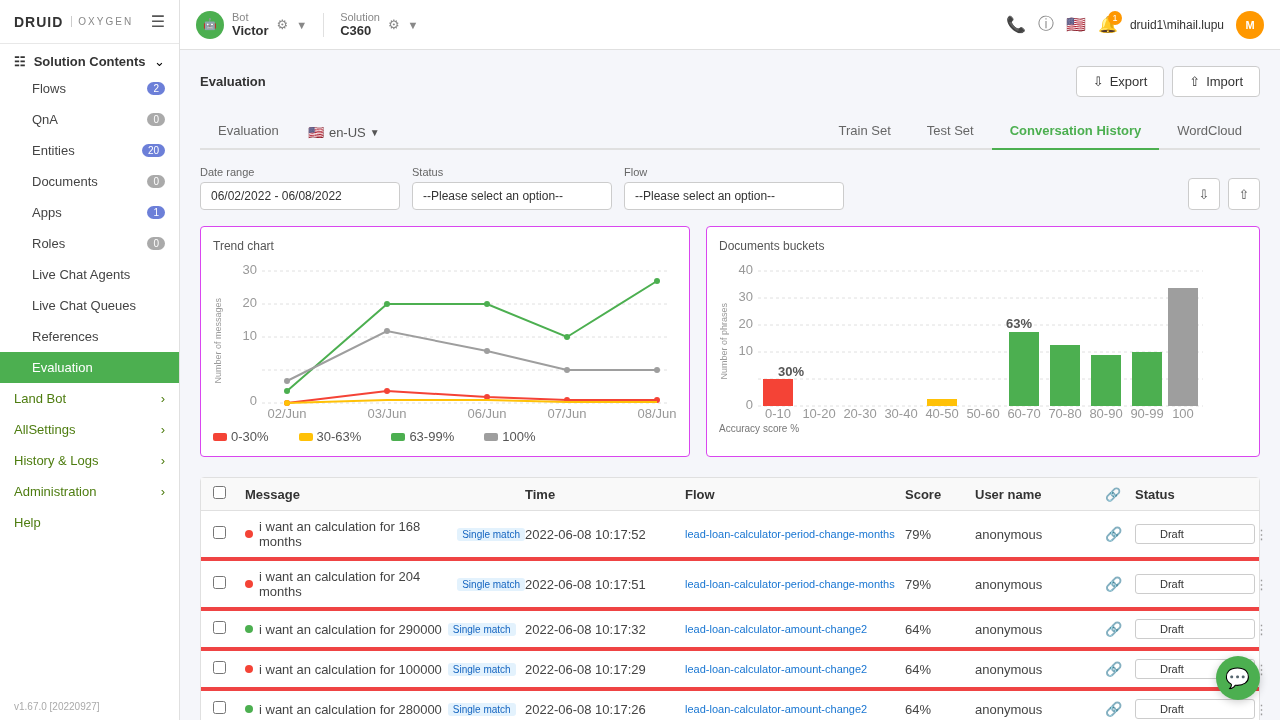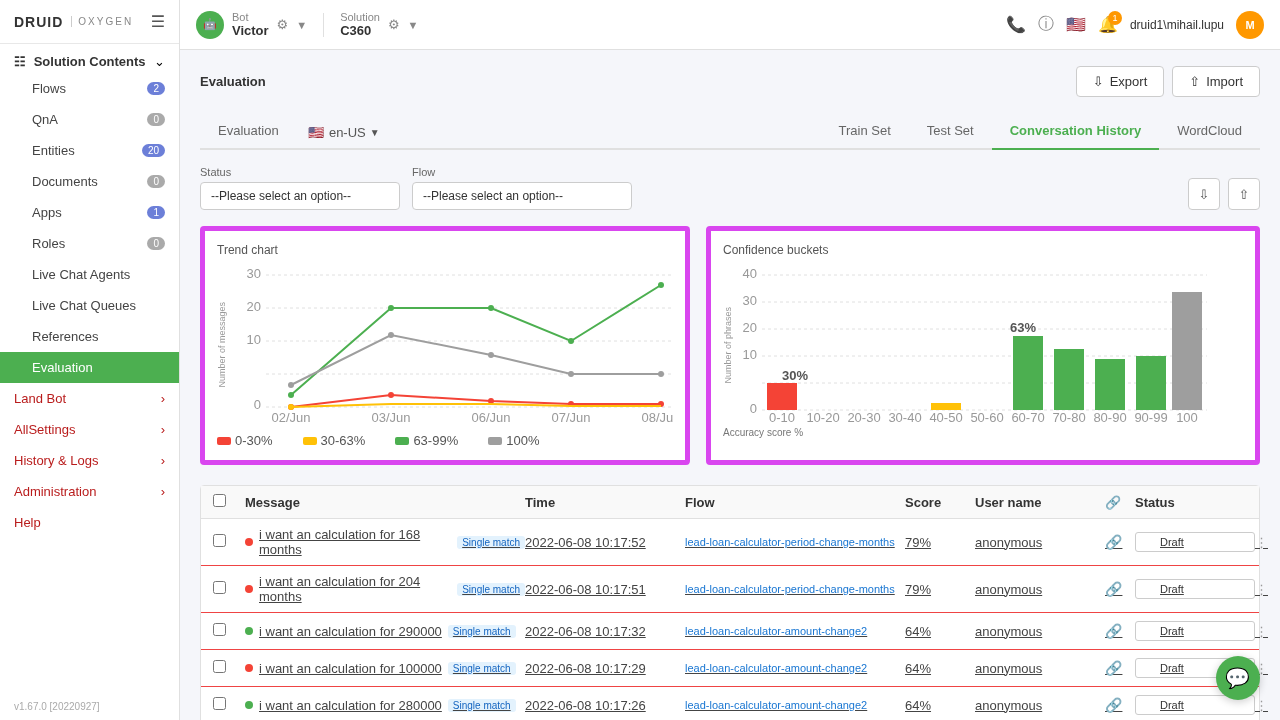--- a/index.html
+++ b/index.html
@@ -8,21 +8,21 @@
     
     .sidebar { width: 180px; background: #fff; border-right: 1px solid #e0e0e0; display: flex; flex-direction: column; flex-shrink: 0; }
     .sidebar-logo { padding: 12px 14px; border-bottom: 1px solid #e8e8e8; display: flex; align-items: center; gap: 8px; }
     .sidebar-hamburger { margin-left: auto; cursor: pointer; color: #555; font-size: 16px; }
     .sidebar-nav { flex: 1; overflow-y: auto; }
     .nav-section-header { padding: 10px 14px 4px; display: flex; align-items: center; justify-content: space-between; cursor: pointer; }
     .nav-section-title { font-weight: 600; font-size: 12px; color: #333; display: flex; align-items: center; gap: 8px; }
     .nav-item { padding: 8px 14px 8px 32px; display: flex; align-items: center; justify-content: space-between; cursor: pointer; color: #444; }
     .nav-item.active { background: #4caf50; color: #fff; }
     .nav-item .badge { background: #6c7fd8; color: #fff; border-radius: 10px; padding: 1px 6px; font-size: 10px; }
-    .nav-item-group { padding: 8px 14px; display: flex; align-items: center; justify-content: space-between; cursor: pointer; color: #b91c1c; font-weight: 500; }
+    .nav-item-group { padding: 8px 14px; display: flex; align-items: center; justify-content: space-between; cursor: pointer; color: #4d7c0f; font-weight: 500; }
     .version { padding: 8px 14px; font-size: 10px; color: #aaa; }
 
     
     .main { flex: 1; display: flex; flex-direction: column; overflow: hidden; }
     .topbar { height: 50px; background: #fff; border-bottom: 1px solid #e0e0e0; display: flex; align-items: center; padding: 0 16px; gap: 12px; }
     .bot-info { display: flex; align-items: center; gap: 8px; }
     .bot-icon { width: 28px; height: 28px; border-radius: 50%; background: #4caf50; display: flex; align-items: center; justify-content: center; color: #fff; font-size: 11px; }
     .bot-label { font-size: 11px; color: #888; }
     .bot-name { font-size: 13px; font-weight: 600; color: #333; }
     .gear-icon { color: #888; font-size: 13px; cursor: pointer; }
@@ -50,36 +50,36 @@
     .filters { display: flex; gap: 12px; align-items: flex-end; margin-bottom: 16px; }
     .filter-group { display: flex; flex-direction: column; gap: 4px; }
     .filter-label { font-size: 11px; color: #666; }
     .filter-input { padding: 6px 10px; border: 1px solid #ccc; border-radius: 4px; font-size: 12px; color: #333; background: #fff; width: 200px; }
     .filter-select { padding: 6px 10px; border: 1px solid #ccc; border-radius: 4px; font-size: 12px; color: #333; background: #fff; width: 200px; appearance: none; cursor: pointer; }
     .filter-actions { margin-left: auto; display: flex; gap: 8px; align-items: center; }
     .icon-btn { width: 32px; height: 32px; border: 1px solid #ccc; border-radius: 4px; display: flex; align-items: center; justify-content: center; cursor: pointer; background: #fff; color: #555; }
 
     
     .charts-row { display: flex; gap: 16px; margin-bottom: 20px; }
-    .chart-card { background: #fff; border: 5px solid #d946ef; border-radius: 4px; padding: 12px; }
+    .chart-card { background: #fff; border: 1px solid #d946ef; border-radius: 4px; padding: 12px; }
     .chart-title { font-size: 12px; color: #555; margin-bottom: 8px; font-weight: 500; }
 
     
     .trend-chart { width: 490px; }
     .confidence-chart { flex: 1; }
 
     
     .legend { display: flex; gap: 30px; flex-wrap: wrap; margin-top: 8px; }
     .legend-item { display: flex; align-items: center; gap: 4px; font-size: 11px; color: #555; }
     .legend-dot { width: 14px; height: 8px; border-radius: 2px; }
 
     
     .table-card { background: #fff; border: 1px solid #e0e0e0; border-radius: 4px; }
     .table-header { display: grid; grid-template-columns: 32px 280px 160px 220px 70px 130px 30px 120px 30px; align-items: center; padding: 8px 12px; background: #f9f9f9; border-bottom: 1px solid #e0e0e0; font-weight: 600; color: #333; font-size: 12px; }
-    .table-row { display: grid; grid-template-columns: 32px 280px 160px 220px 70px 130px 30px 120px 30px; align-items: center; padding: 8px 12px; border-bottom: 1px solid #ef4444; font-size: 12px; color: #444; text-decoration: underline; }
+    .table-row { display: grid; grid-template-columns: 32px 280px 160px 220px 70px 130px 30px 120px 30px; align-items: center; padding: 8px 12px; border-bottom: 4px solid #ef4444; font-size: 12px; color: #444; }
     .msg-cell { display: flex; align-items: center; gap: 6px; }
     .dot-green { width: 8px; height: 8px; border-radius: 50%; background: #4caf50; flex-shrink: 0; }
     .dot-red { width: 8px; height: 8px; border-radius: 50%; background: #f44336; flex-shrink: 0; }
     .match-badge { font-size: 10px; padding: 1px 5px; border-radius: 3px; background: #e3f2fd; color: #1565c0; white-space: nowrap; }
     .flow-link { color: #1976d2; text-decoration: none; font-size: 11px; }
     .status-badge { padding: 3px 24px; border-radius: 3px; border: 1px solid #ccc; font-size: 11px; color: #333; background: #fff; }
     .more-icon { color: #999; cursor: pointer; }
     .chain-icon { color: #bbb; font-size: 14px; }
 
     .chat-bubble { position: fixed; bottom: 20px; right: 20px; width: 44px; height: 44px; background: #4caf50; border-radius: 50%; display: flex; align-items: center; justify-content: center; color: #fff; font-size: 20px; cursor: pointer; box-shadow: 0 2px 8px rgba(0,0,0,0.2); }
@@ -236,20 +236,24 @@
       </div>
       <div class="tab active">
         <span>Conversation History</span>
       </div>
       <div class="tab">
         <span>WordCloud</span>
       </div>
     </div>
 
     <div class="filters">
+      <div class="filter-group">
+        <label class="filter-label">Date range</label>
+        <input class="filter-input" type="text" value="06/02/2022 - 06/08/2022" style="">
+      </div>
       <div class="filter-group">
         <label class="filter-label">Status</label>
         <select class="filter-select">
           <option>--Please select an option--</option>
         </select>
       </div>
       <div class="filter-group">
         <label class="filter-label">Flow</label>
         <select class="filter-select" style="width:220px;">
           <option>--Please select an option--</option>
@@ -325,21 +329,21 @@
             <span>63-99%</span>
           </div>
           <div class="legend-item">
             <div class="legend-dot" style="background:#9e9e9e;"></div>
             <span>100%</span>
           </div>
         </div>
       </div>
 
       <div class="chart-card confidence-chart">
-        <div class="chart-title">Confidence buckets</div>
+        <div class="chart-title">Documents buckets</div>
         <div style="display:flex;align-items:center;">
           <div class="axis-y-label">Number of phrases</div>
           <svg width="480" height="160">
 
             <line x1="25" y1="10" x2="470" y2="10" stroke="#e0e0e0" stroke-dasharray="3,3"></line>
             <line x1="25" y1="37" x2="470" y2="37" stroke="#e0e0e0" stroke-dasharray="3,3"></line>
             <line x1="25" y1="64" x2="470" y2="64" stroke="#e0e0e0" stroke-dasharray="3,3"></line>
             <line x1="25" y1="91" x2="470" y2="91" stroke="#e0e0e0" stroke-dasharray="3,3"></line>
             <line x1="25" y1="118" x2="470" y2="118" stroke="#e0e0e0" stroke-dasharray="3,3"></line>
             <line x1="25" y1="145" x2="470" y2="145" stroke="#e0e0e0" stroke-dasharray="3,3"></line>

